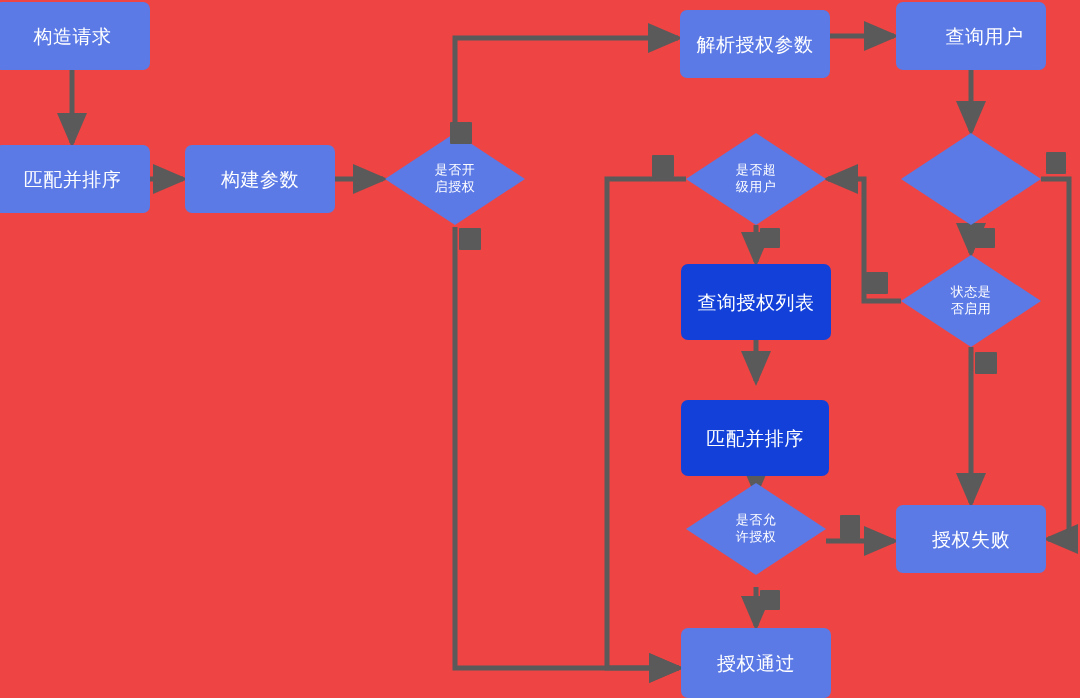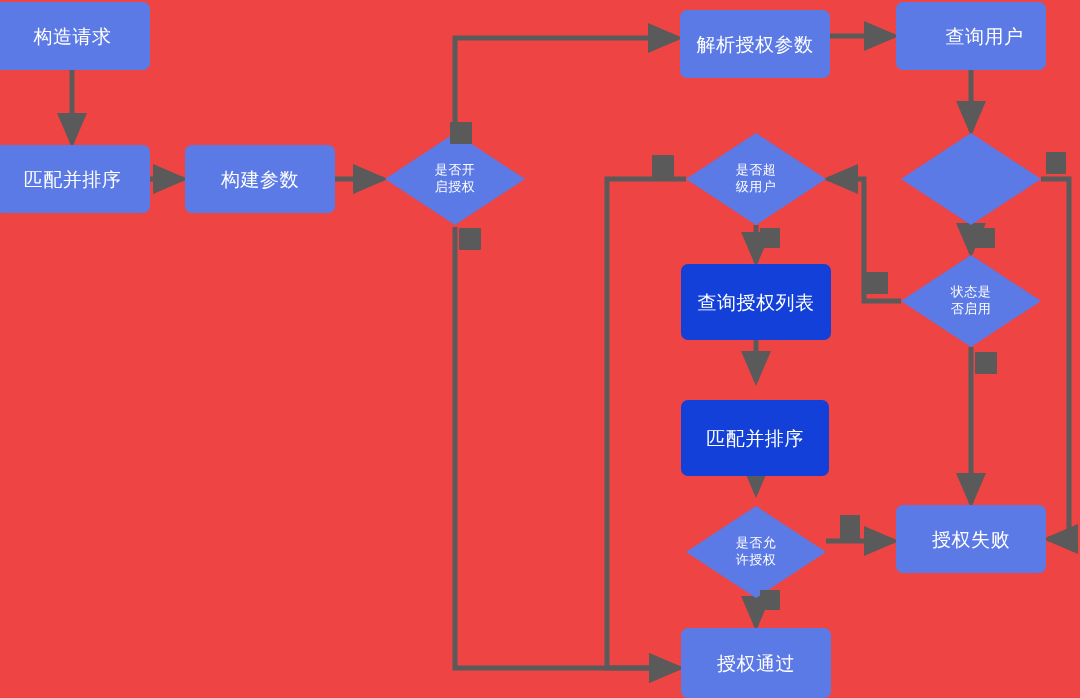--- a/index.html
+++ b/index.html
@@ -129,21 +129,21 @@
       <div class="node diamond" style="left: 686px; top: 133px; width: 140px; height: 92px;">
         <div class="dshape"></div>
         <div class="dlabel">是否超<br>级用户</div>
       </div>
       <div class="node box dark" style="left: 681px; top: 264px; width: 150px; height: 76px;">
         <span>查询授权列表</span>
       </div>
       <div class="node box dark" style="left: 681px; top: 400px; width: 148px; height: 76px;">
         <span>匹配并排序</span>
       </div>
-      <div class="node diamond" style="left: 686px; top: 506px; width: 140px; height: 92px;">
+      <div class="node diamond" style="left: 686px; top: 483px; width: 140px; height: 92px;">
         <div class="dshape"></div>
         <div class="dlabel">是否允<br>许授权</div>
       </div>
       <div class="node box light" style="left: 896px; top: 505px; width: 150px; height: 68px;">
         <span>授权失败</span>
       </div>
       <div class="node box light" style="left: 681px; top: 628px; width: 150px; height: 70px;">
         <span>授权通过</span>
       </div>
     </div>

